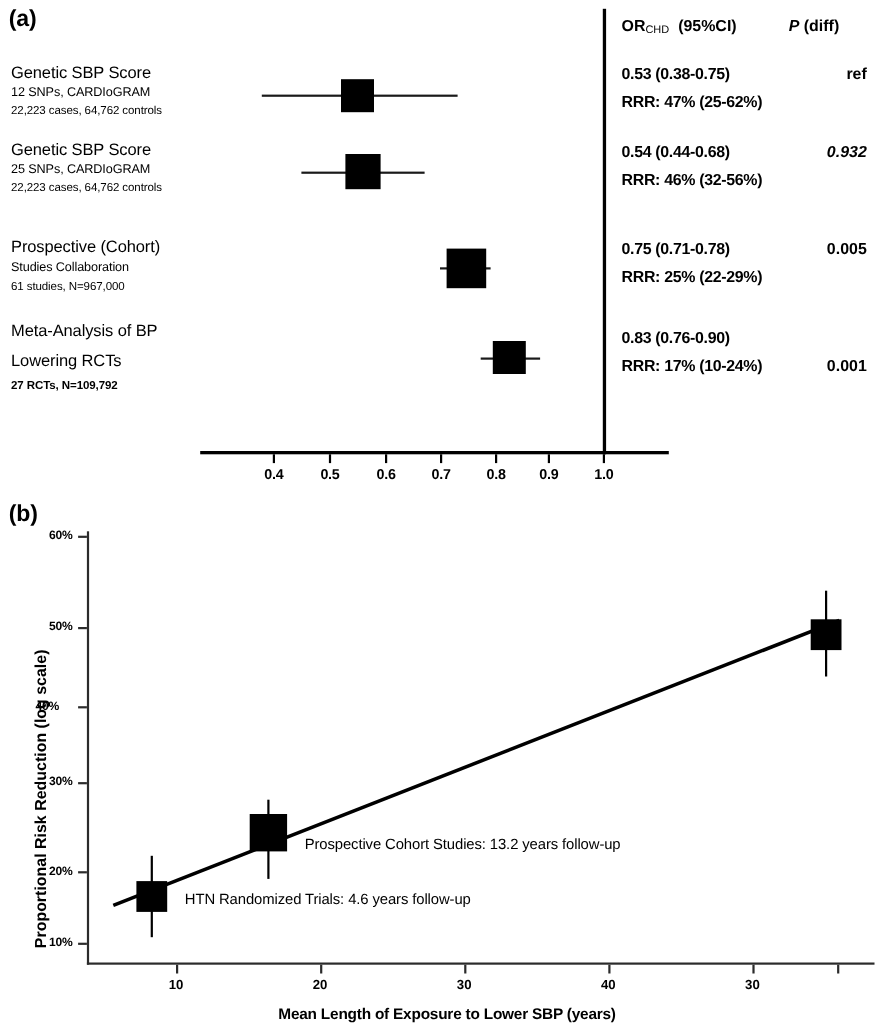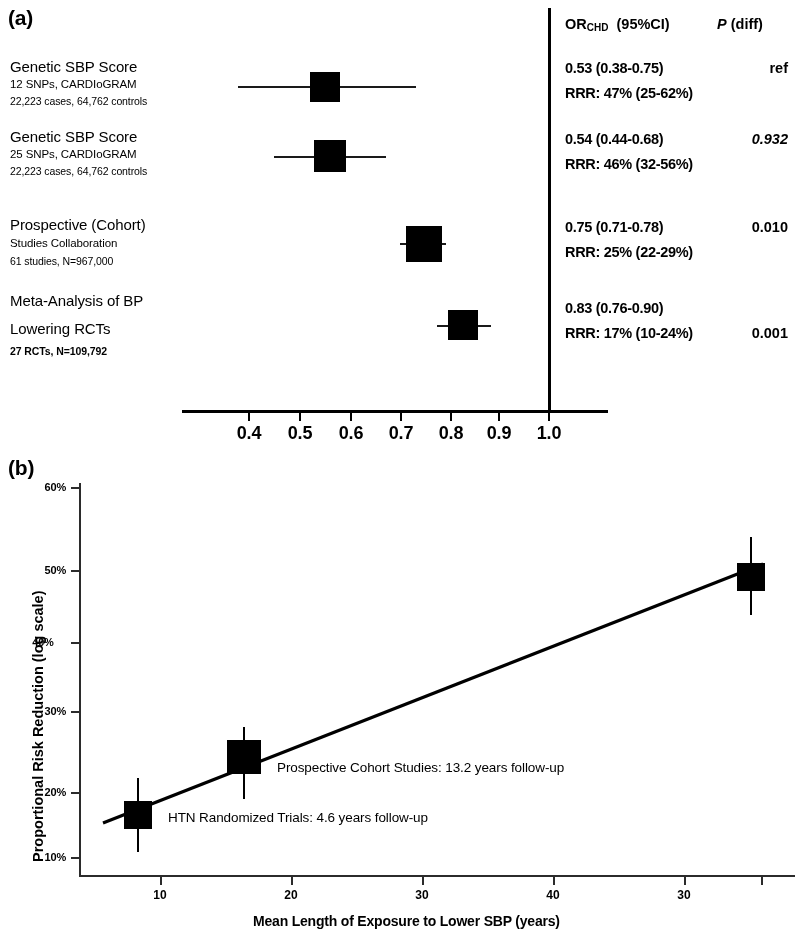--- a/index.html
+++ b/index.html
@@ -30,21 +30,21 @@
 
   
   .col-header {
     font-size: 14.5px;
     font-weight: bold;
     white-space: nowrap;
   }
   .col-header .sub {
     font-size: 10px;
     vertical-align: -2px;
-    font-weight: bold;
+    font-weight: normal;
     margin-top: 24px;
   }
   .col-header .ital {
     font-style: italic;
   }
 
   .study-title {
     font-size: 15px;
     font-weight: normal;
     white-space: nowrap;
@@ -88,21 +88,21 @@
   .axis-line {
     background: #000000;
     height: 3px;
   }
   .tick {
     background: #000000;
     width: 1.6px;
     height: 8px;
   }
   .tick-label {
-    font-size: 18px;
+    font-size: 13px;
     font-weight: bold;
     text-align: center;
     width: 40px;
     letter-spacing: -0.2px;
   }
 
   
   .b-axis {
     background: #2b2b2b;
   }
@@ -176,21 +176,21 @@
   <div class="abs result-line" style="left:565px; top:156px;">RRR: 46% (32-56%)</div>
   <div class="abs pval" style="left:730px; top:131px;font-style:italic;">0.932</div>
 
   <div class="abs study-title" style="left:10px; top:216px;">Prospective (Cohort)</div>
   <div class="abs study-sub" style="left:10px; top:237px;">Studies Collaboration</div>
   <div class="abs study-sub2" style="left:10px; top:255px;">61 studies, N=967,000</div>
   <div class="abs ci-line" style="left:400px; top:243px; width:46px;"></div>
   <div class="abs marker" style="left:406px; top:226px; width:36px; height:36px;"></div>
   <div class="abs result-line" style="left:565px; top:219px;">0.75 (0.71-0.78)</div>
   <div class="abs result-line" style="left:565px; top:244px;">RRR: 25% (22-29%)</div>
-  <div class="abs pval" style="left:730px; top:219px;">0.010</div>
+  <div class="abs pval" style="left:730px; top:219px;">0.005</div>
 
   <div class="abs study-title" style="left:10px; top:292px;">Meta-Analysis of BP</div>
   <div class="abs study-title" style="left:10px; top:320px;">Lowering RCTs</div>
   <div class="abs study-sub2" style="left:10px; top:345px;font-weight:bold;">27 RCTs,  N=109,792</div>
   <div class="abs ci-line" style="left:437px; top:325px; width:54px;"></div>
   <div class="abs marker" style="left:448px; top:310px; width:30px; height:30px;"></div>
   <div class="abs result-line" style="left:565px; top:300px;">0.83 (0.76-0.90)</div>
   <div class="abs result-line" style="left:565px; top:325px;">RRR: 17% (10-24%)</div>
   <div class="abs pval" style="left:730px; top:325px;">0.001</div>
 

